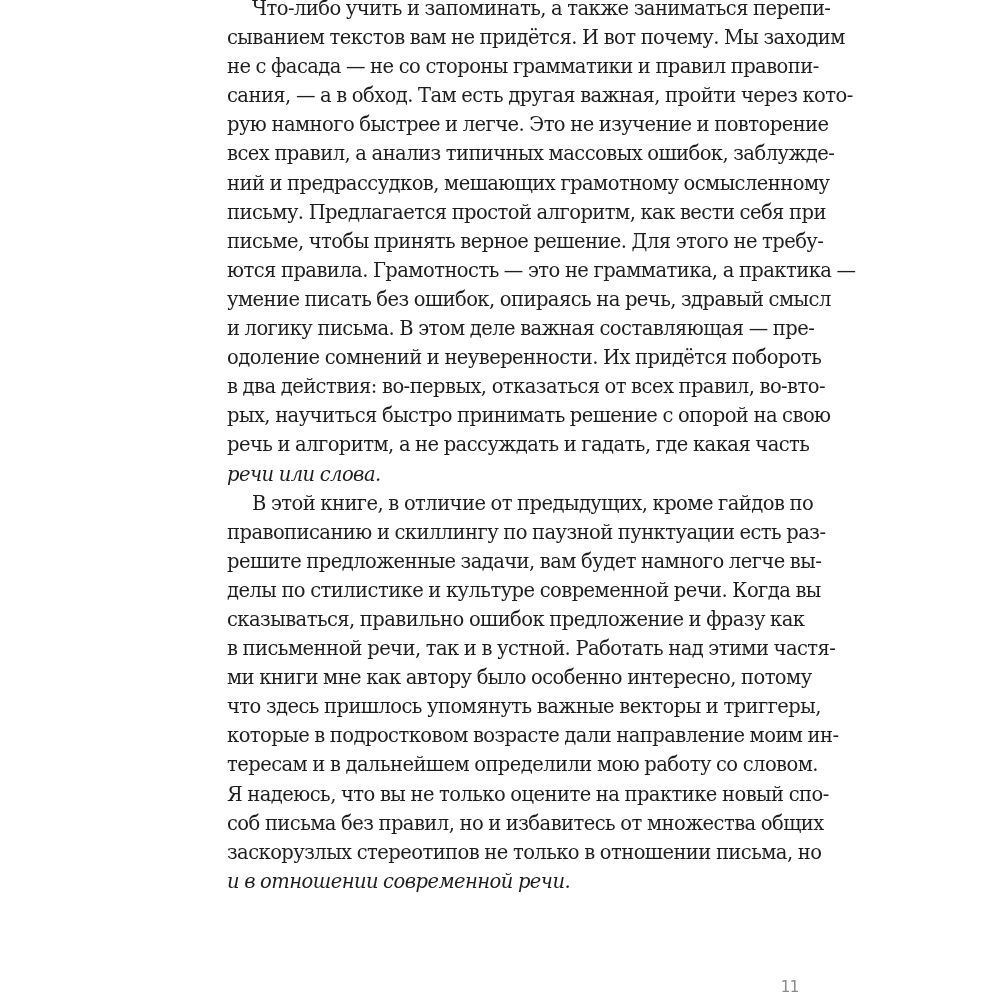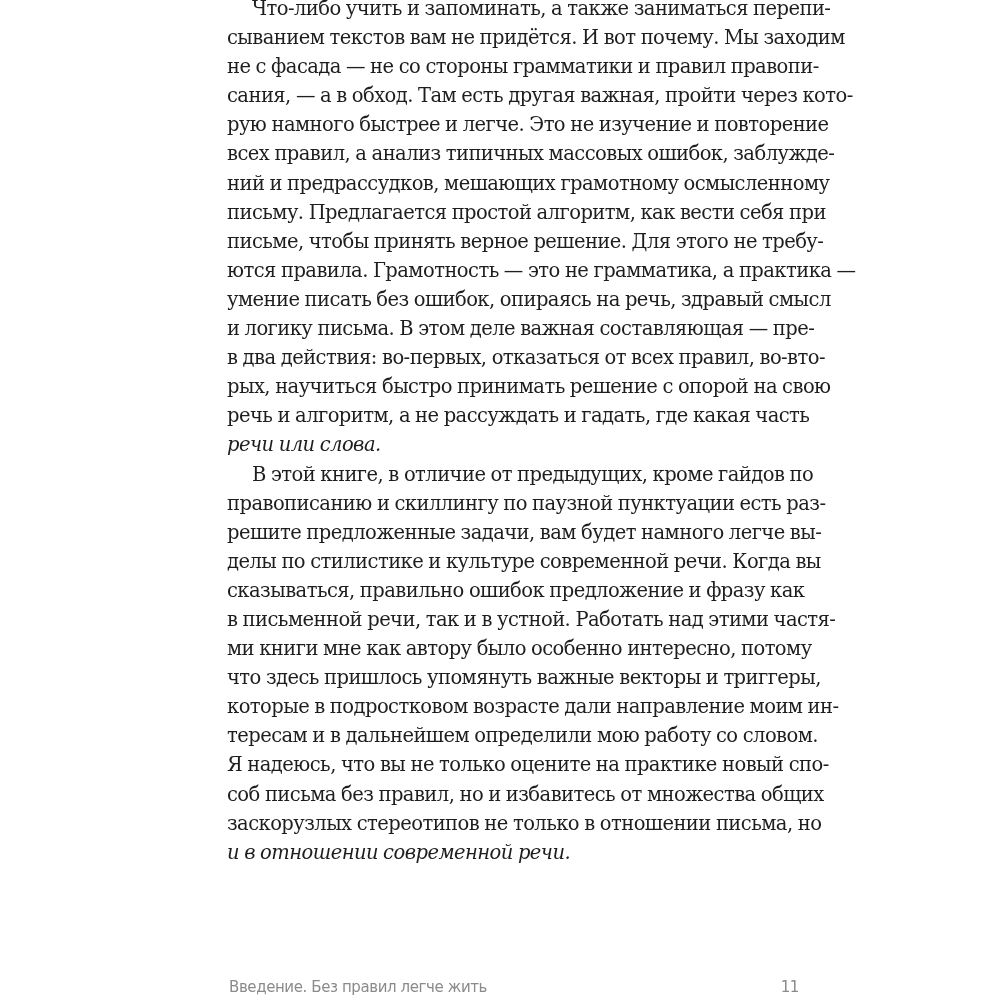--- a/index.html
+++ b/index.html
@@ -81,20 +81,21 @@
     <span class="line">не с фасада — не со стороны грамматики и правил правопи-</span>
     <span class="line">сания, — а в обход. Там есть другая важная, пройти через кото-</span>
     <span class="line">рую намного быстрее и легче. Это не изучение и повторение</span>
     <span class="line">всех правил, а анализ типичных массовых ошибок, заблужде-</span>
     <span class="line">ний и предрассудков, мешающих грамотному осмысленному</span>
     <span class="line">письму. Предлагается простой алгоритм, как вести себя при</span>
     <span class="line">письме, чтобы принять верное решение. Для этого не требу-</span>
     <span class="line">ются правила. Грамотность — это не грамматика, а практика —</span>
     <span class="line">умение писать без ошибок, опираясь на речь, здравый смысл</span>
     <span class="line">и логику письма. В этом деле важная составляющая — пре-</span>
+    <span class="line">одоление сомнений и неуверенности. Их придётся побороть</span>
     <span class="line">в два действия: во-первых, отказаться от всех правил, во-вто-</span>
     <span class="line">рых, научиться быстро принимать решение с опорой на свою</span>
     <span class="line">речь и алгоритм, а не рассуждать и гадать, где какая часть</span>
     <span class="line last">речи или слова.</span>
 
     <span class="line indent">В этой книге, в отличие от предыдущих, кроме гайдов по</span>
     <span class="line">правописанию и скиллингу по паузной пунктуации есть раз-</span>
     <span class="line">решите предложенные задачи, вам будет намного легче вы-</span>
     <span class="line">делы по стилистике и культуре современной речи. Когда вы</span>
     <span class="line">сказываться, правильно ошибок предложение и фразу как</span>
@@ -103,16 +104,15 @@
     <span class="line">что здесь пришлось упомянуть важные векторы и триггеры,</span>
     <span class="line">которые в подростковом возрасте дали направление моим ин-</span>
     <span class="line">тересам и в дальнейшем определили мою работу со словом.</span>
     <span class="line">Я надеюсь, что вы не только оцените на практике новый спо-</span>
     <span class="line">соб письма без правил, но и избавитесь от множества общих</span>
     <span class="line">заскорузлых стереотипов не только в отношении письма, но</span>
     <span class="line last">и в отношении современной речи.</span>
   </div>
 
   <div class="footer">
-    <span class="footer-title">Введение. Без правил легче жить</span>
     <span class="footer-page">11</span>
   </div>
 </div>
 
 </body></html>

